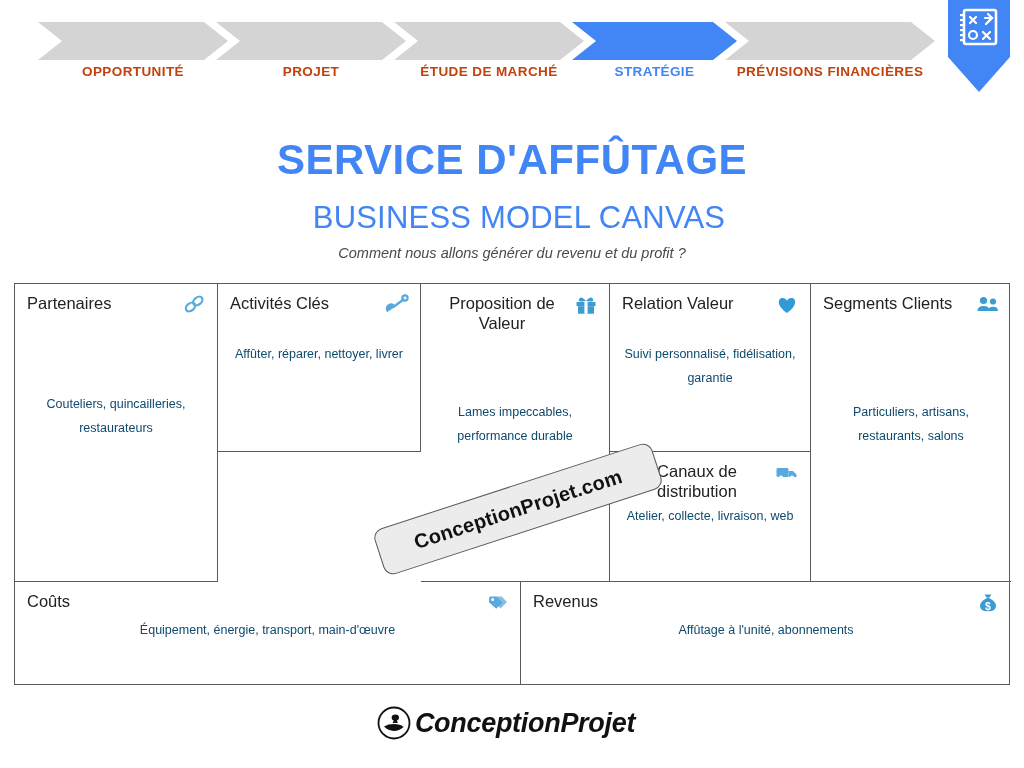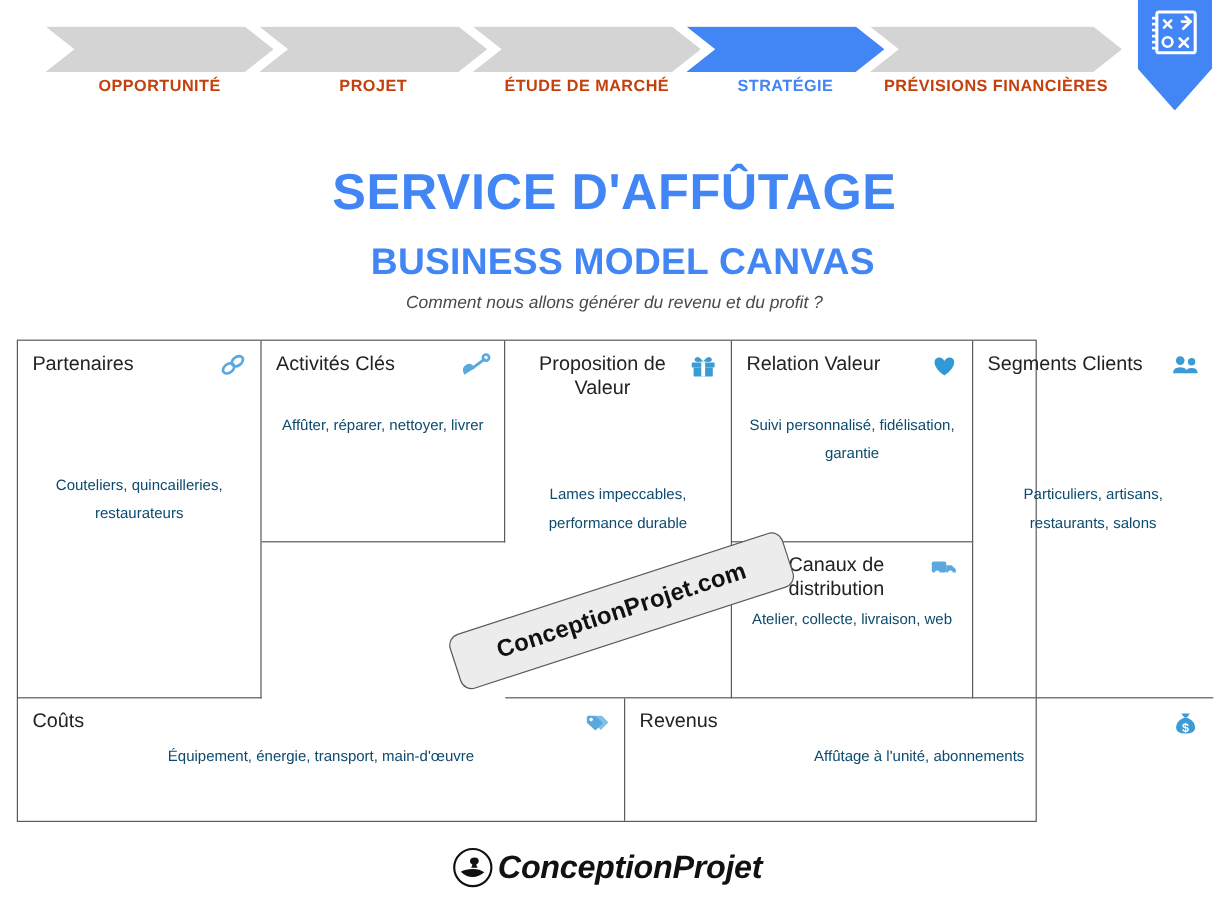--- a/index.html
+++ b/index.html
@@ -80,38 +80,38 @@
   #main-title {
     font-size: 42px;
     font-weight: bold;
     color: #4285f4;
     letter-spacing: 0.5px;
     line-height: 1.05;
   }
   #sub-title {
     margin-top: 18px;
     font-size: 31px;
-    font-weight: bold;
+    font-weight: normal;
     color: #4285f4;
     letter-spacing: 0.2px;
     padding-left: 14px;
   }
   #tag-line {
     margin-top: 9px;
     font-size: 14.5px;
     font-style: italic;
     color: #4a4a4a;
   }
 
   
   #canvas {
     position: absolute;
     left: 14px;
     top: 283px;
-    width: 850px;
+    width: 996px;
     height: 402px;
     border: 1.5px solid #5a5a5a;
     box-sizing: border-box;
   }
   .cell {
     position: absolute;
     box-sizing: border-box;
     overflow: hidden;
   }
   .b-r { border-right: 1.5px solid #5a5a5a; }

